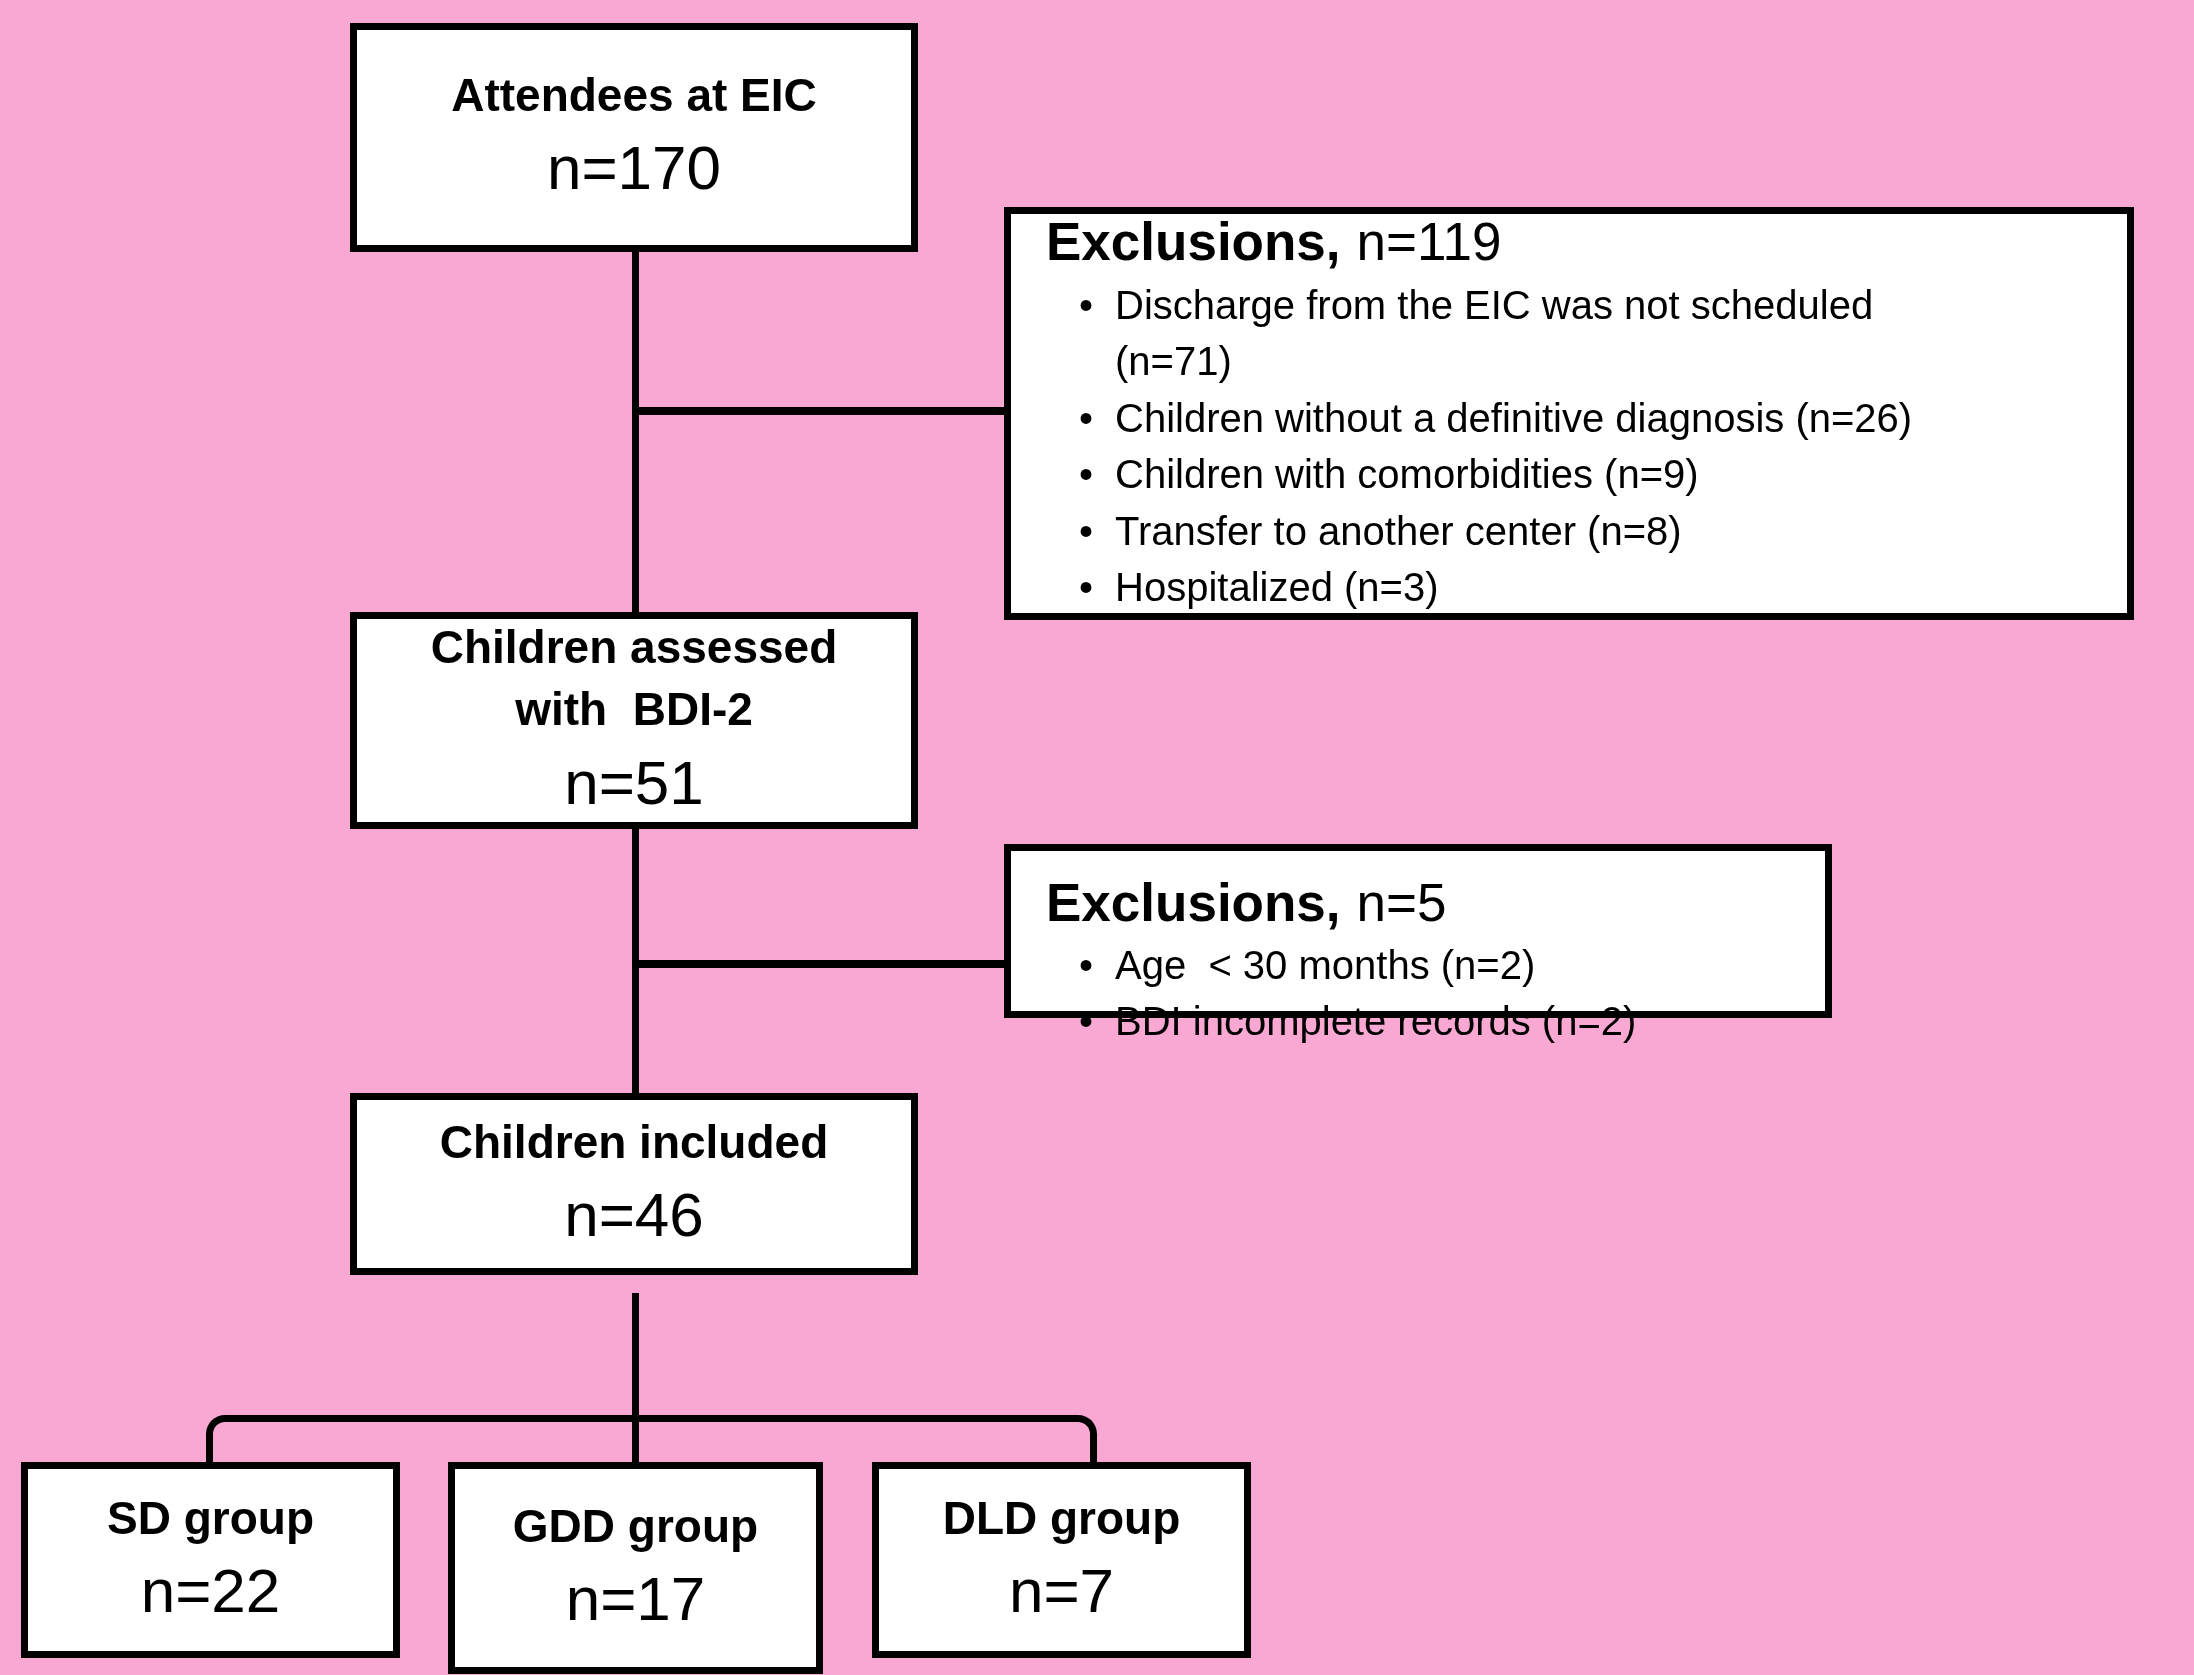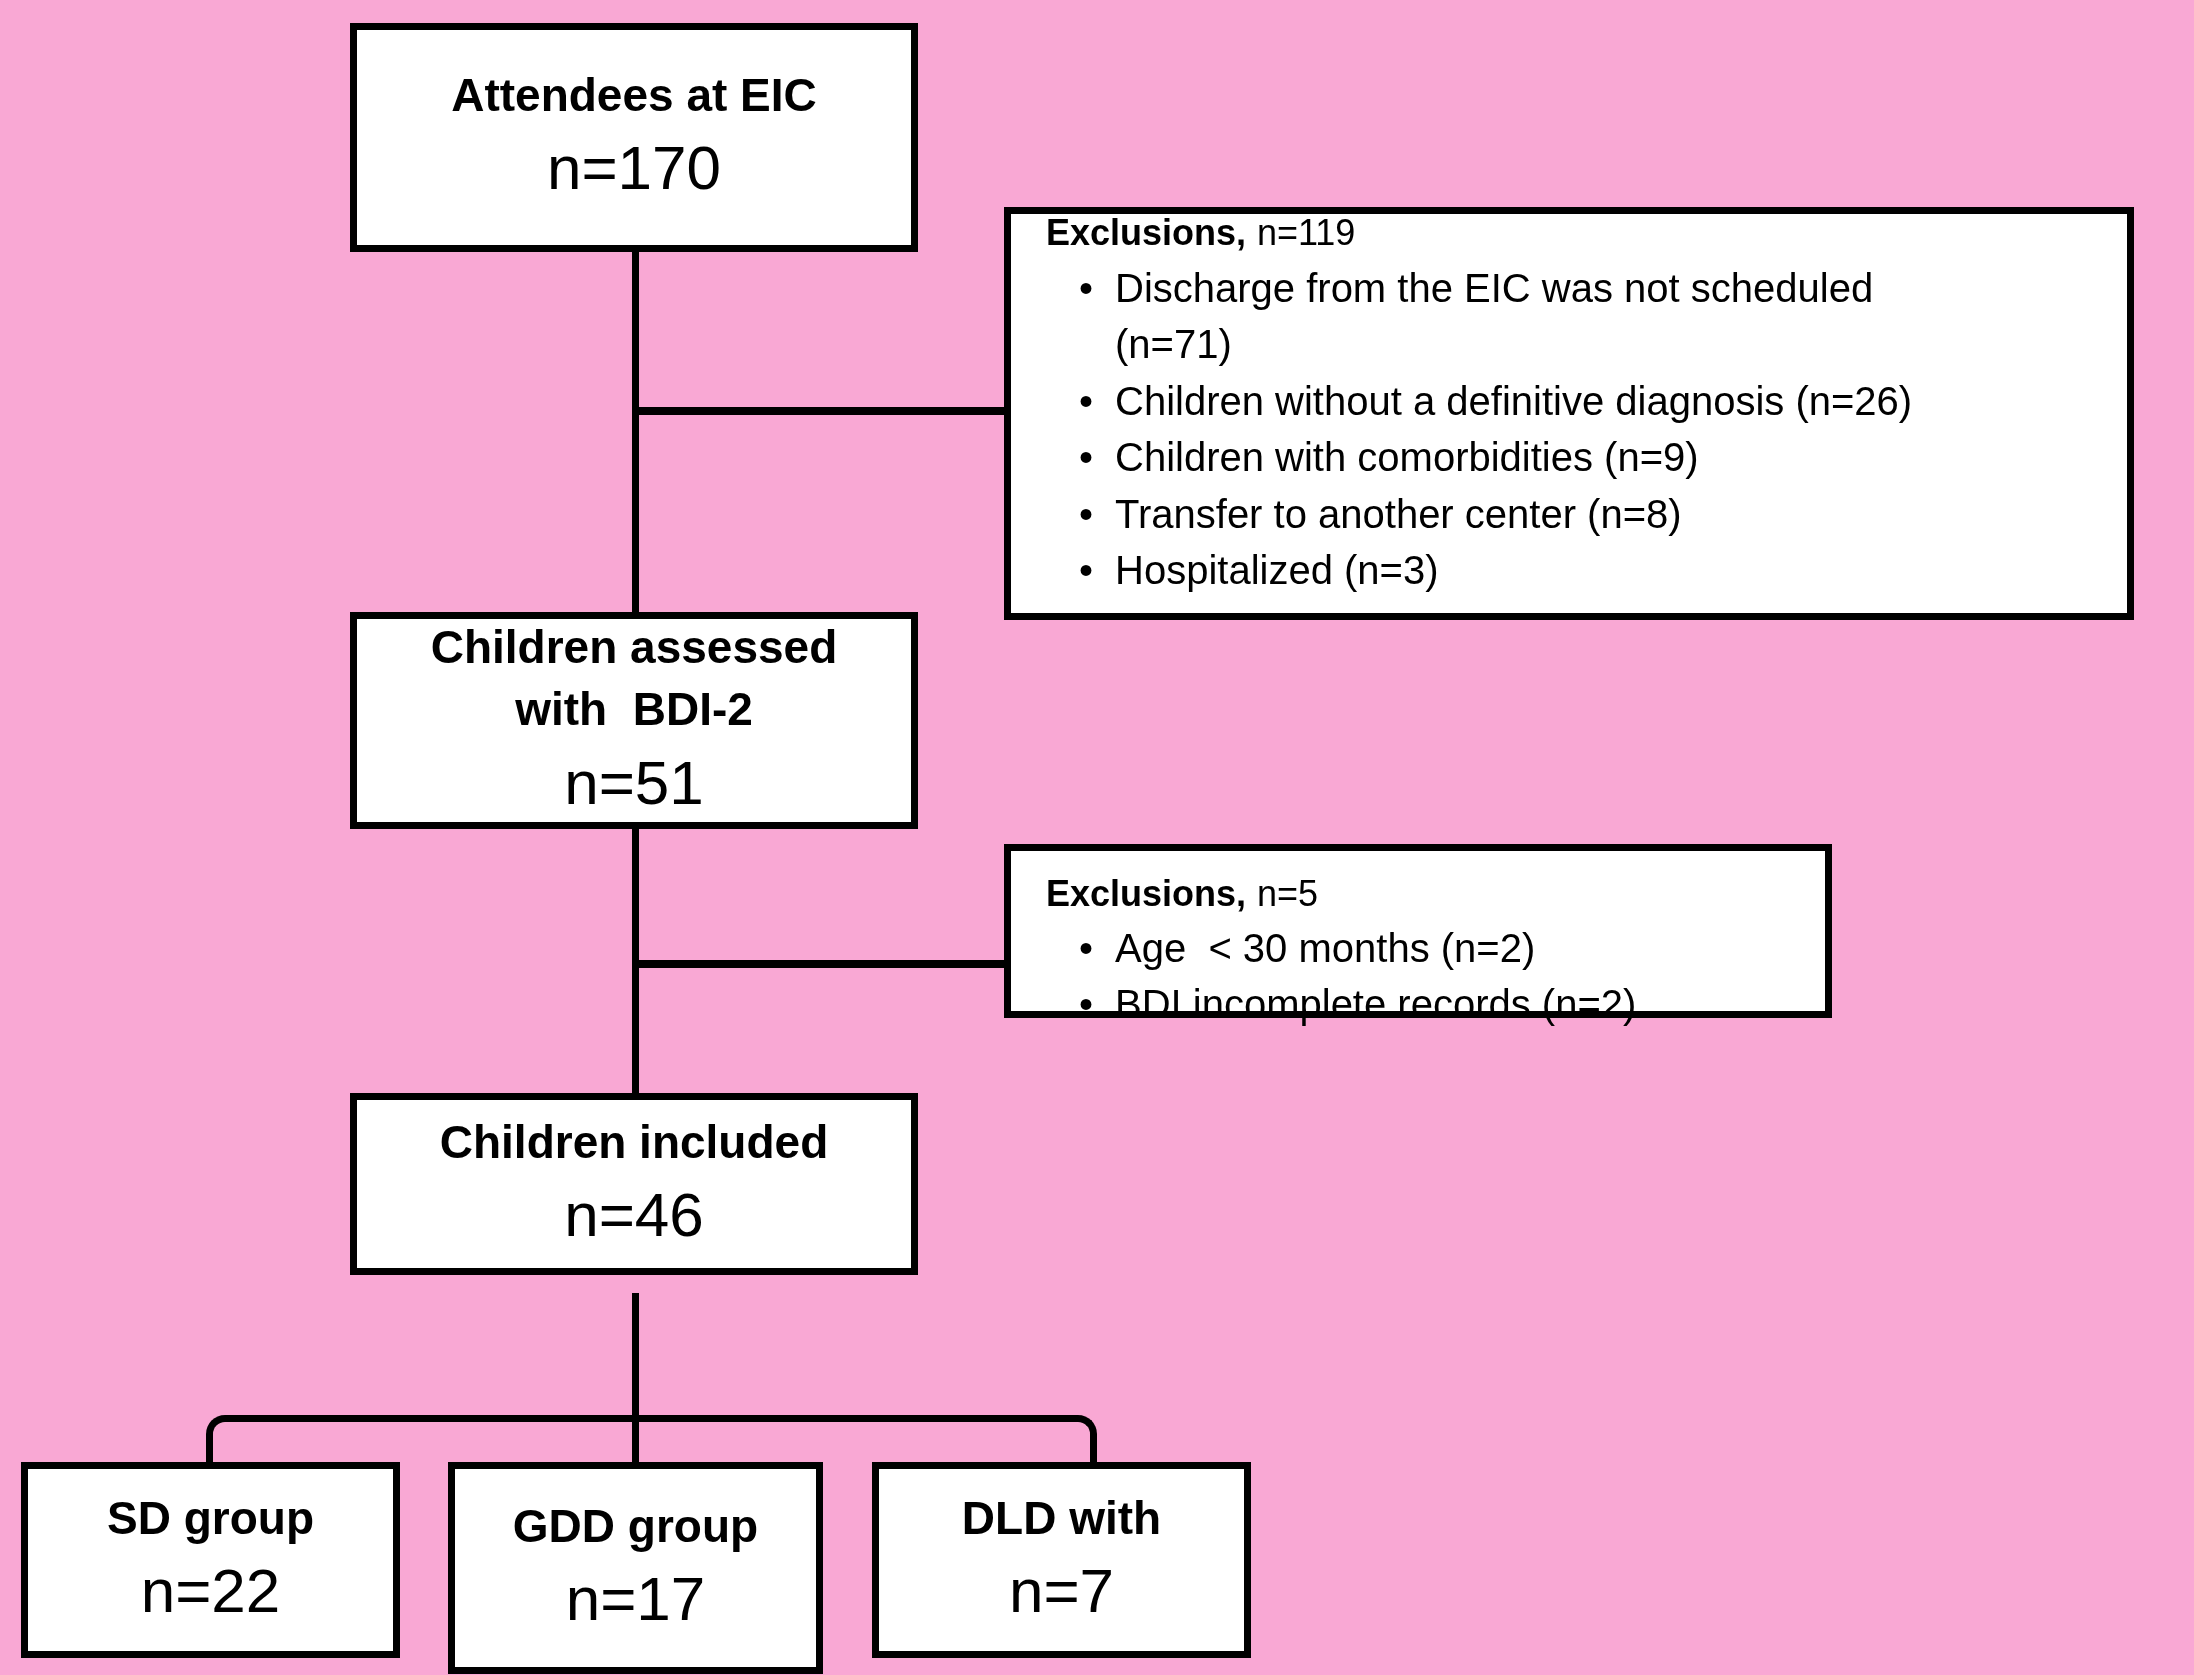--- a/index.html
+++ b/index.html
@@ -56,21 +56,21 @@
   }
   
   .note {
     position: absolute;
     box-sizing: border-box;
     border: 7px solid #000000;
     background: #ffffff;
     text-align: left;
   }
   .note-heading {
-    font-size: 36px;
+    font-size: 53px;
     line-height: 1.0;
     padding: 0 0 0 35px;
     margin: 0 0 8.8px 0;
     white-space: nowrap;
   }
   .note-heading .bold { font-weight: bold; }
   .note-heading .normal { font-weight: normal; margin-left: 0.30em; }
   .note.second .note-heading { margin-bottom: 7.5px; }
   ul.bullets {
     list-style: none;
@@ -172,18 +172,18 @@
     <div class="box-title">SD group</div>
     <div class="box-count">n=22</div>
   </div>
 
   <div class="box" style="left:448px; top:1462px; width:375px; height:212px;">
     <div class="box-title">GDD group</div>
     <div class="box-count">n=17</div>
   </div>
 
   <div class="box" style="left:872px; top:1462px; width:379px; height:196px;">
-    <div class="box-title">DLD with</div>
+    <div class="box-title">DLD group</div>
     <div class="box-count">n=7</div>
   </div>
 
 </div>
 
 
 </body></html>

